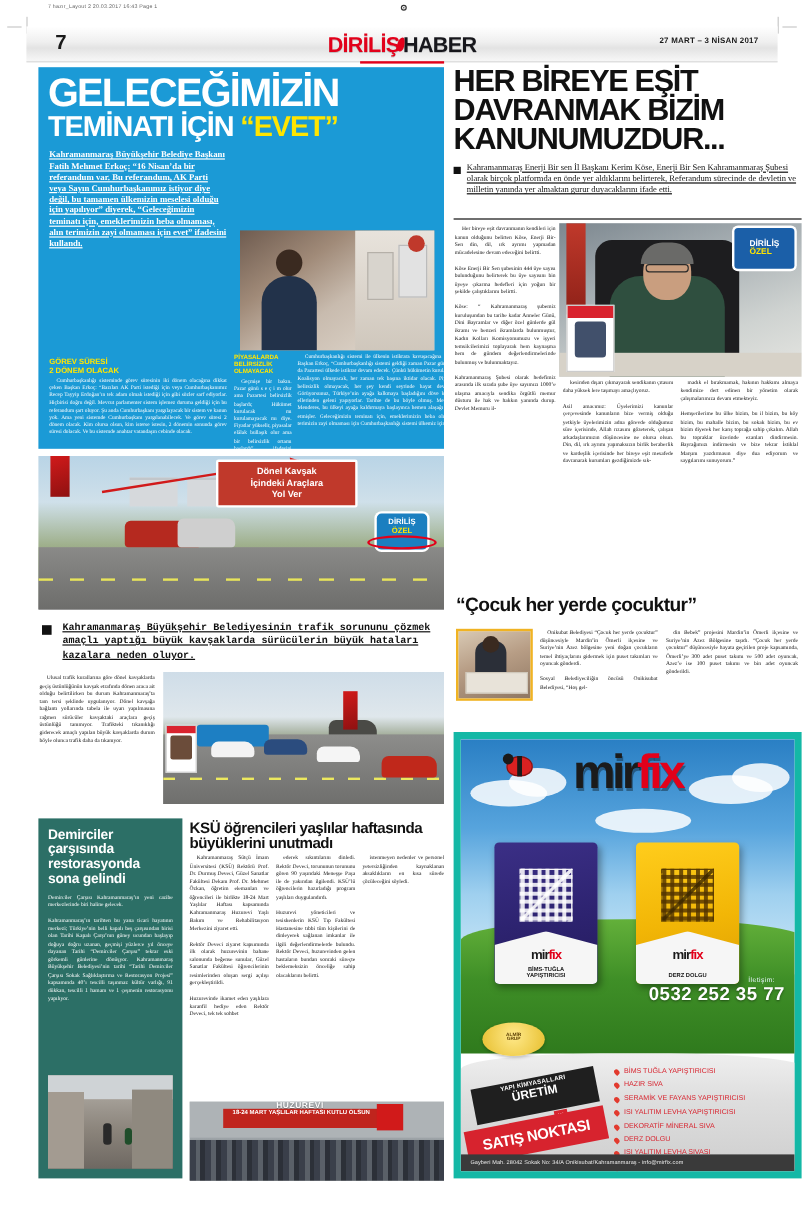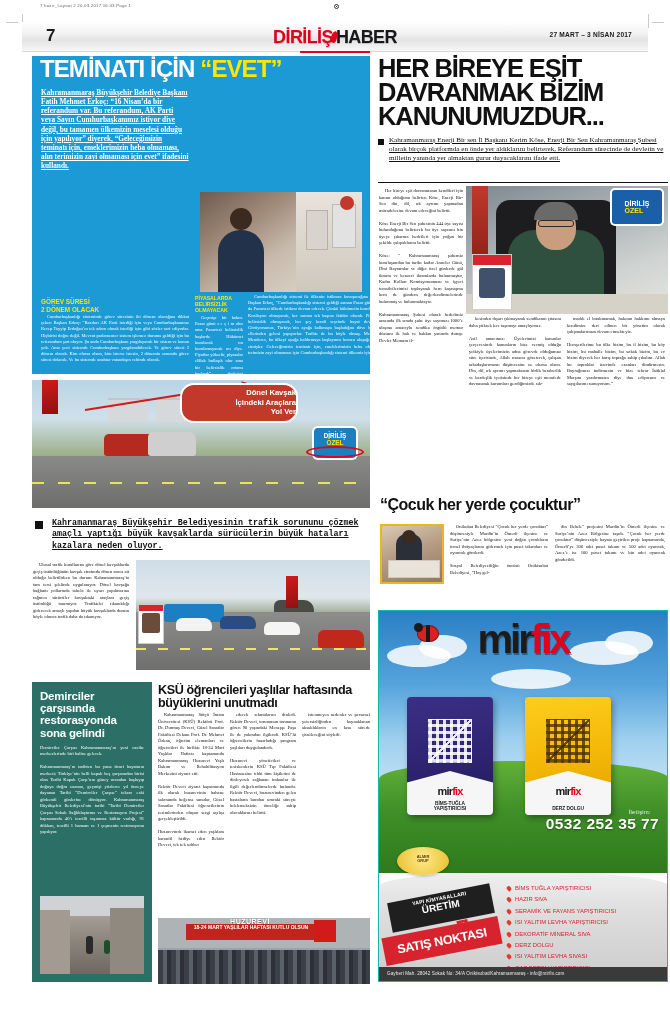--- a/index.html
+++ b/index.html
@@ -178,23 +178,23 @@
   
   .traf{
     position:absolute; left:32px; top:380px; width:338px; height:128px;
     overflow:hidden;
     background:linear-gradient(180deg,#b9d4e6 0%,#cfe0ea 30%,#9fb08c 58%,#8e9e7c 70%,#6f6f6f 100%);
   }
   .tr-road{position:absolute;left:0;bottom:0;width:338px;height:52px;background:linear-gradient(180deg,#8a8a88,#6d6d6b);}
   .tr-lane{position:absolute;left:0;bottom:24px;width:338px;height:2px;background:repeating-linear-gradient(90deg,#e8e45a 0 12px,transparent 12px 26px);}
   .tr-sign{
     position:absolute; right:72px; top:3px; width:118px; height:40px;
-    background:#c0392b; border:2px solid #fff; border-radius:14px;
+    background:#c0392b; border:2px solid #fff; border-radius:2px;
     color:#fff; font-family:"Liberation Sans", sans-serif; font-weight:bold;
-    font-size:7.6px; line-height:1.28; text-align:right; padding-top:3px;
+    font-size:7.6px; line-height:1.28; text-align:center; padding-top:3px;
   }
   .tr-arrow{position:absolute;left:52px;top:16px;width:166px;height:2px;background:#d11a1a;transform:rotate(-9deg);}
   .tr-arrow:after{content:"";position:absolute;right:-1px;top:-3px;border-left:8px solid #d11a1a;border-top:4px solid transparent;border-bottom:4px solid transparent;}
   .tr-flag{position:absolute;left:10px;top:0;width:16px;height:34px;background:linear-gradient(160deg,#d11a1a,#8e1111);}
   .tr-car{position:absolute;width:30px;height:11px;border-radius:5px 7px 3px 3px;}
   .tr-car.c1{left:72px;top:54px;background:#b5291f;}
   .tr-car.c2{left:116px;top:52px;background:#cfcfcf;}
   .tr-bld{position:absolute;top:18px;height:24px;background:#d6d9dc;border-top:2px solid #c2c6ca;}
   .tr-b1{left:76px;width:40px;}
   .tr-b2{left:124px;width:34px;}
@@ -342,21 +342,21 @@
     position:absolute; font-family:"Liberation Serif", serif;
     font-size:4.6px; line-height:1.42; color:#111; text-align:justify;
   }
   .coc-col p{text-indent:6px;}
   .cc-1{left:450px; top:524px; width:98px;}
   .cc-2{left:555px; top:524px; width:110px;}
 
   
   .ad{
     position:absolute; left:378px; top:610px; width:290px; height:372px;
-    overflow:hidden; background:#fff; border:1px solid #14b8a6;
+    overflow:hidden; background:#fff; border:6px solid #14b8a6;
   }
   .ad-sky{
     position:absolute; left:0; top:0; width:290px; height:196px;
     background:linear-gradient(180deg,#2a7fc4 0%,#57a4dd 38%,#9fd0ef 66%,#cfe9f8 100%);
   }
   .ad-cloud{position:absolute;background:rgba(255,255,255,.85);border-radius:50%;}
   .c1{left:8px;top:34px;width:64px;height:22px;}
   .c2{left:40px;top:24px;width:48px;height:24px;}
   .c3{left:190px;top:30px;width:70px;height:24px;}
   .c4{left:226px;top:20px;width:48px;height:24px;}
@@ -493,20 +493,21 @@
   <div class="logo-wrap">
     <span class="logo-red">DİRİLİŞ</span>
     <span class="logo-flame"></span>
     <span class="logo-blk">HABER</span>
     <div class="logo-underline"></div>
   </div>
   <div class="mast-date">27 MART – 3 NİSAN 2017</div>
 </div>
 
 <div class="lead">
+  <div class="lead-h1">GELECEĞİMİZİN</div>
   <div class="lead-h2"><span>TEMİNATI İÇİN </span><span class="evet">“EVET”</span></div>
   <div class="lead-spot">Kahramanmaraş Büyükşehir Belediye Başkanı Fatih Mehmet Erkoç: “16 Nisan’da bir referandum var. Bu referandum, AK Parti veya Sayın Cumhurbaşkanımız istiyor diye değil, bu tamamen ülkemizin meselesi olduğu için yapılıyor” diyerek, “Geleceğimizin teminatı için, emeklerimizin heba olmaması, alın terimizin zayi olmaması için evet” ifadesini kullandı.</div>
 
   <div class="lead-photo">
     <div class="lp-wall"></div>
     <div class="lp-poster"></div>
     <div class="lp-poster2"></div>
     <div class="lp-red"></div>
     <div class="lp-fig"></div>
     <div class="lp-head"></div>

